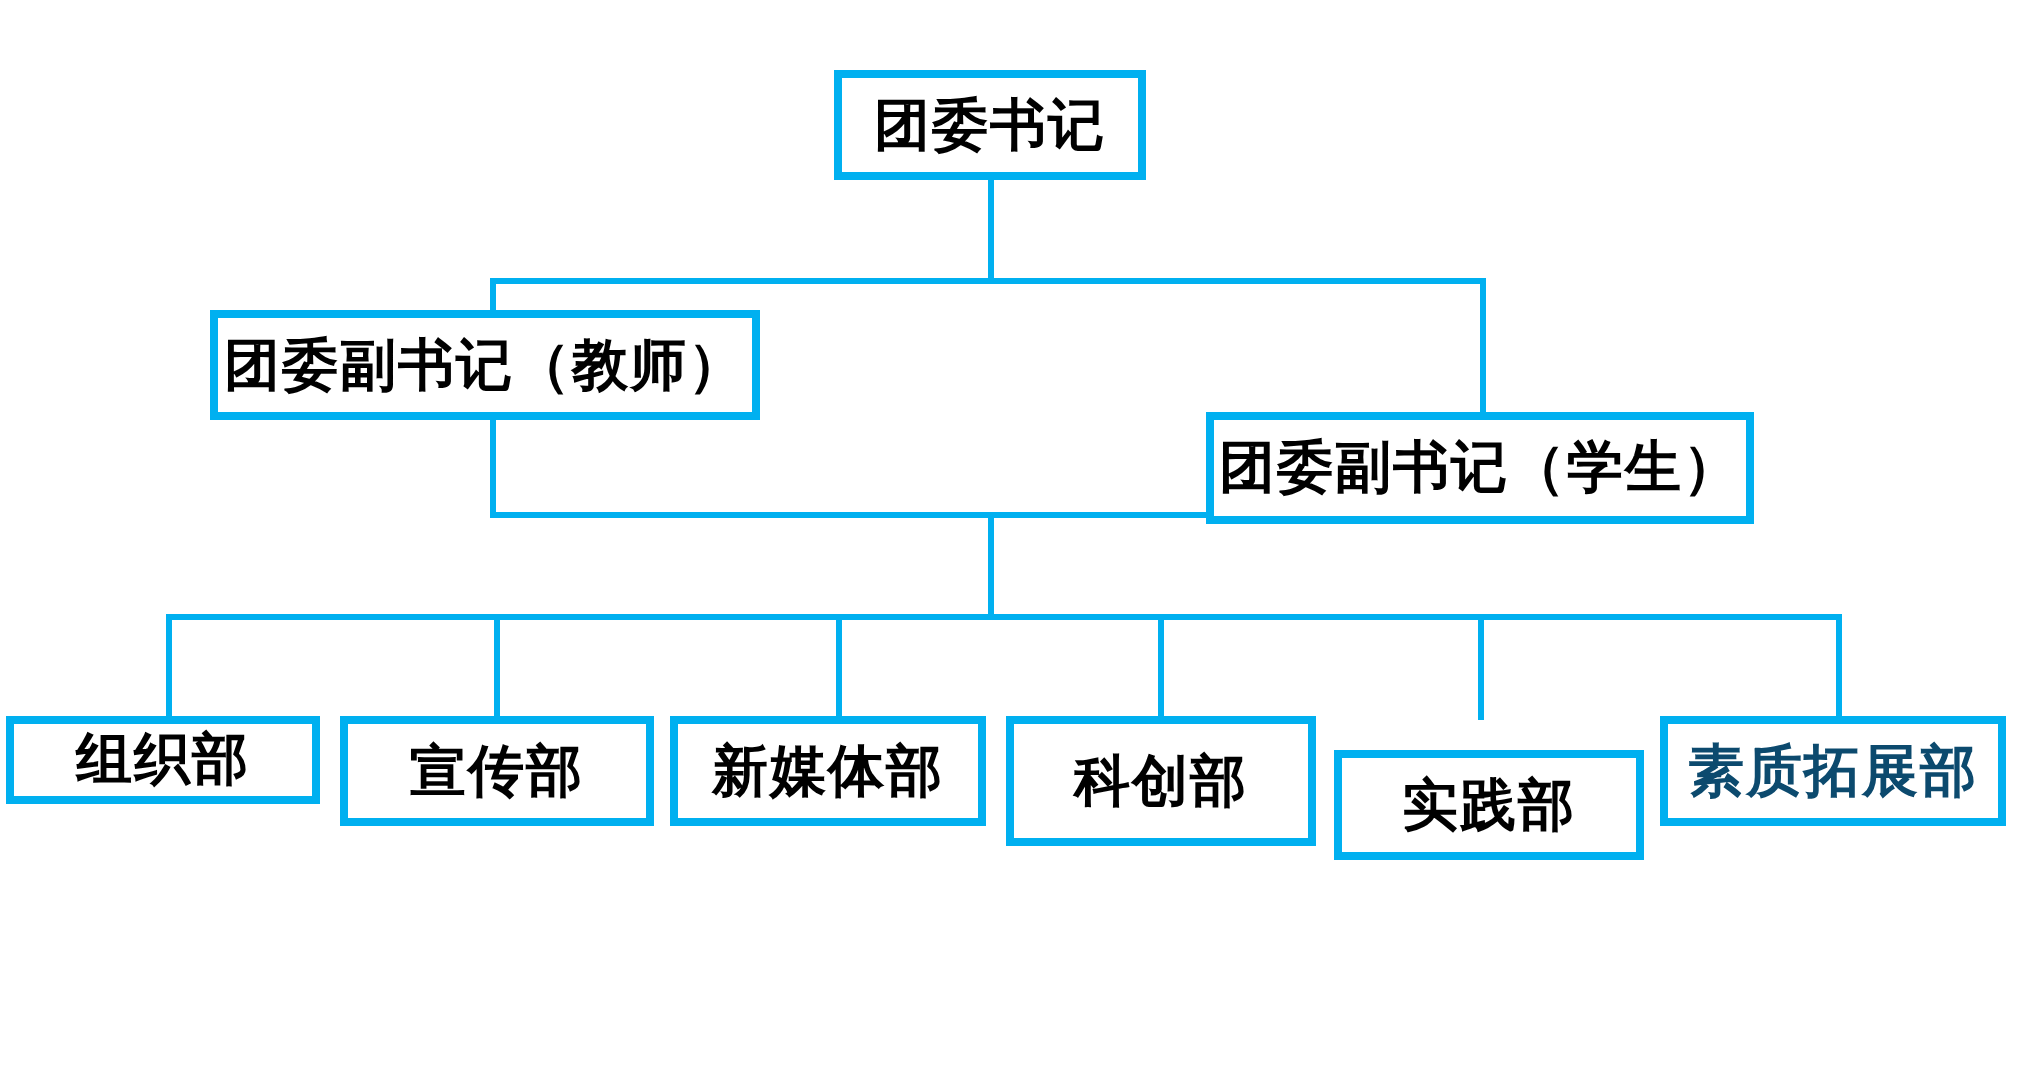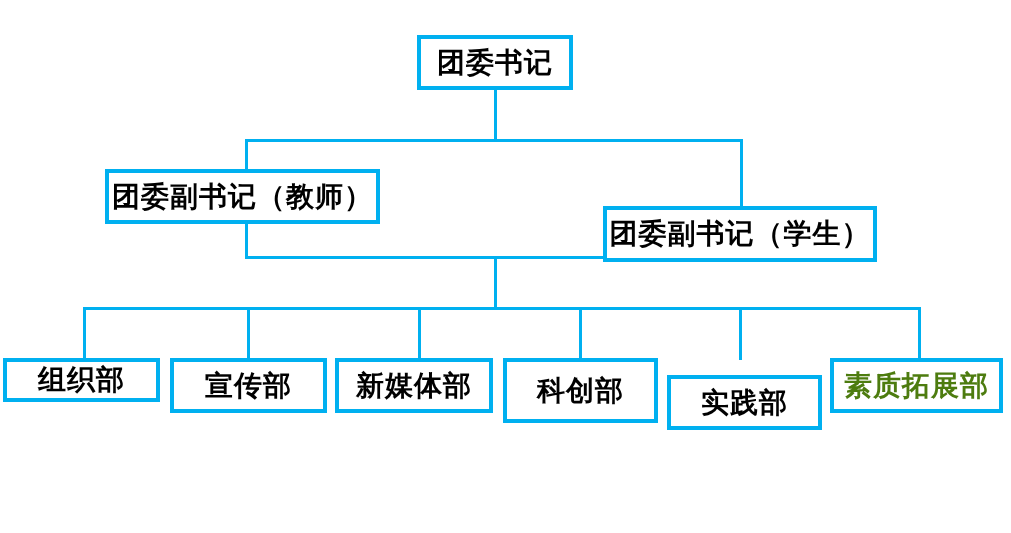--- a/index.html
+++ b/index.html
@@ -53,21 +53,21 @@
     <div class="connector" style="left: 82.5px; top: 306.5px; width: 838px; height: 3px; background: rgb(0, 176, 240);"></div>
     <div class="connector" style="left: 82.5px; top: 306.5px; width: 3px; height: 53px; background: rgb(0, 176, 240);"></div>
     <div class="connector" style="left: 246.5px; top: 306.5px; width: 3px; height: 53px; background: rgb(0, 176, 240);"></div>
     <div class="connector" style="left: 417.5px; top: 306.5px; width: 3px; height: 53px; background: rgb(0, 176, 240);"></div>
     <div class="connector" style="left: 578.5px; top: 306.5px; width: 3px; height: 53px; background: rgb(0, 176, 240);"></div>
     <div class="connector" style="left: 738.5px; top: 306.5px; width: 3px; height: 53px; background: rgb(0, 176, 240);"></div>
     <div class="connector" style="left: 917.5px; top: 306.5px; width: 3px; height: 53px; background: rgb(0, 176, 240);"></div>
     <div class="node" style="left: 417px; top: 35px; width: 156px; height: 55px; border-color: rgb(0, 176, 240); border-width: 4px;">
       <span class="node-label" style="color: rgb(0, 0, 0);">团委书记</span>
     </div>
-    <div class="node" style="left: 105px; top: 169px; width: 275px; height: 55px; border-color: rgb(0, 176, 240); border-width: 4px;">
+    <div class="node" style="left: 105px; top: 155px; width: 275px; height: 55px; border-color: rgb(0, 176, 240); border-width: 4px;">
       <span class="node-label" style="color: rgb(0, 0, 0);">团委副书记（教师）</span>
     </div>
     <div class="node" style="left: 603px; top: 167px; width: 274px; height: 56px; border-color: rgb(0, 176, 240); border-width: 4px; margin-top: 39px;">
       <span class="node-label" style="color: rgb(0, 0, 0);">团委副书记（学生）</span>
     </div>
     <div class="node" style="left: 3px; top: 358px; width: 157px; height: 44px; border-color: rgb(0, 176, 240); border-width: 4px;">
       <span class="node-label" style="color: rgb(0, 0, 0);">组织部</span>
     </div>
     <div class="node" style="left: 170px; top: 358px; width: 157px; height: 55px; border-color: rgb(0, 176, 240); border-width: 4px;">
       <span class="node-label" style="color: rgb(0, 0, 0);">宣传部</span>
@@ -75,15 +75,15 @@
     <div class="node" style="left: 335px; top: 358px; width: 158px; height: 55px; border-color: rgb(0, 176, 240); border-width: 4px;">
       <span class="node-label" style="color: rgb(0, 0, 0);">新媒体部</span>
     </div>
     <div class="node" style="left: 503px; top: 358px; width: 155px; height: 65px; border-color: rgb(0, 176, 240); border-width: 4px;">
       <span class="node-label" style="color: rgb(0, 0, 0);">科创部</span>
     </div>
     <div class="node" style="left: 667px; top: 358px; width: 155px; height: 55px; border-color: rgb(0, 176, 240); border-width: 4px; margin-top: 17px;">
       <span class="node-label" style="color: rgb(0, 0, 0);">实践部</span>
     </div>
     <div class="node" style="left: 830px; top: 358px; width: 173px; height: 55px; border-color: rgb(0, 176, 240); border-width: 4px;">
-      <span class="node-label" style="color: #4d7c0f;">素质拓展部</span>
+      <span class="node-label" style="color: #0c4a6e;">素质拓展部</span>
     </div>
   </div>
 
 </body></html>

